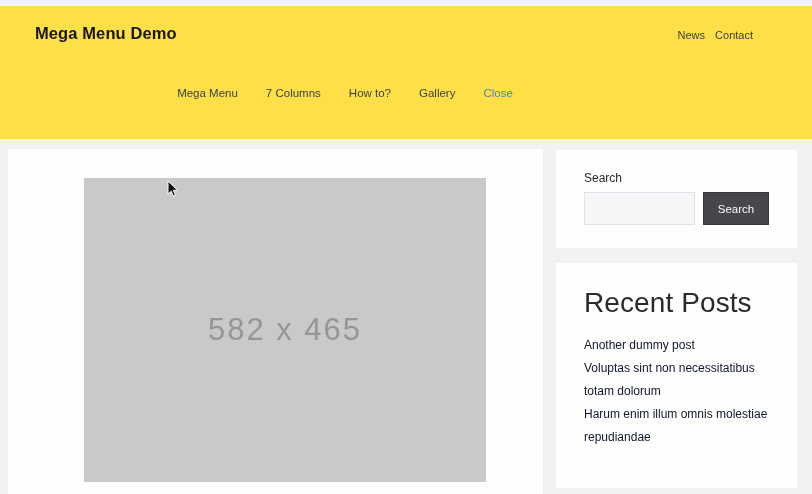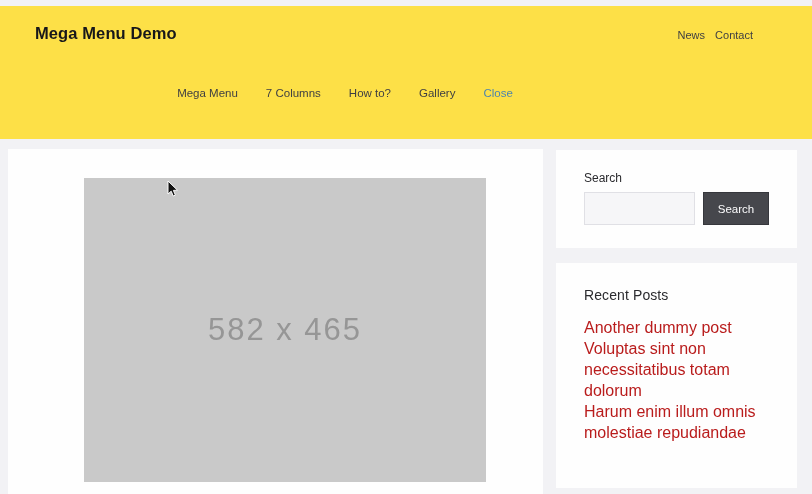--- a/index.html
+++ b/index.html
@@ -68,27 +68,27 @@
   }
   .search-button {
     width: 66px; height: 33px;
     background: #46474c; border: 1px solid #36373c;
     color: #fbfbfc; font-size: 11.5px; font-family: "Liberation Sans", sans-serif;
     cursor: pointer;
   }
 
   .posts-widget { top: 263px; height: 225px; padding: 24px 28px; overflow: hidden; }
   .posts-title {
-    font-size: 14px; font-weight: 400; color: #2a2a2e; margin-bottom: 14px;
+    font-size: 28px; font-weight: 400; color: #2a2a2e; margin-bottom: 14px;
     letter-spacing: 0.1px;
   }
   .posts-list { list-style: none; }
   .posts-list li { line-height: 21px; }
   .posts-list a {
-    font-size: 16px; color: #b91c1c; text-decoration: none; cursor: pointer;
+    font-size: 12px; color: #0f172a; text-decoration: none; cursor: pointer;
   }
 
   
   .mouse-cursor {
     position: absolute; left: 167px; top: 180px; z-index: 10; pointer-events: none;
   }
 </style>
 </head>
 <body>
 

